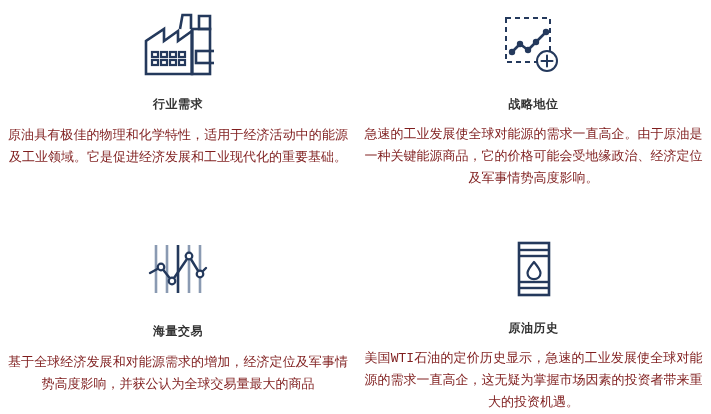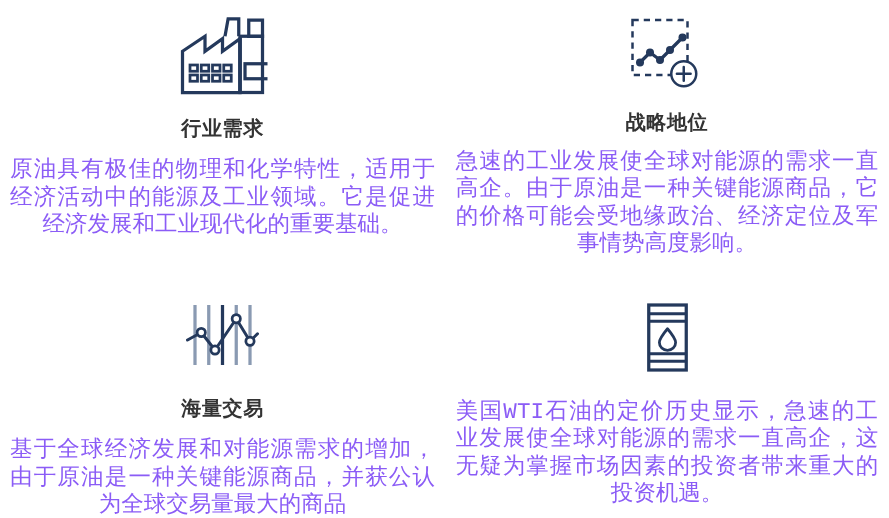--- a/index.html
+++ b/index.html
@@ -31,33 +31,33 @@
   }
   .icon-wrap {
     height: 78px;
     display: flex;
     align-items: center;
     justify-content: center;
   }
   .cell-r1 .icon-wrap { margin-top: 6px; }
   .cell-r2 .icon-wrap { margin-top: 24px; }
   .card-title {
-    font-size: 16px;
+    font-size: 12px;
     font-weight: bold;
     color: #333333;
     letter-spacing: 0.5px;
     margin: 10px 0 0 0;
     text-align: center;
     line-height: 20px;
   }
   .cell-r2 .card-title { margin-top: 12px; }
   .card-body {
-    font-size: 18px;
+    font-size: 13px;
     line-height: 22px;
-    color: #8b5cf6;
+    color: #7f1d1d;
     text-align: justify;
     text-align-last: center;
     -moz-text-align-last: center;
     margin: 10px 4px 0 4px;
     width: 340px;
   }
   .cell-right .card-body { width: 338px; font-family: Liberation Mono, monospace; }
   svg { display: block; }
 </style>
 </head>
@@ -125,33 +125,34 @@
         <polyline points="3,32 14,26 25,40 42,15 53,33 59,27" fill="none" stroke="#24395c" stroke-width="2.4" stroke-linecap="round" stroke-linejoin="round"></polyline>
         <g fill="#ffffff" stroke="#24395c" stroke-width="2.2">
           <circle cx="14" cy="26" r="3.3"></circle>
           <circle cx="25" cy="40" r="3.3"></circle>
           <circle cx="42" cy="15" r="3.3"></circle>
           <circle cx="53" cy="33" r="3.3"></circle>
         </g>
       </svg>
     </div>
     <div class="card-title">海量交易</div>
-    <div class="card-body">基于全球经济发展和对能源需求的增加，由于原油是一种关键能源商品，并获公认为全球交易量最大的商品</div>
+    <div class="card-body">基于全球经济发展和对能源需求的增加，经济定位及军事情势高度影响，并获公认为全球交易量最大的商品</div>
   </div>
 
   <div class="cell cell-r2 cell-right">
     <div class="icon-wrap">
       <svg width="44" height="58" viewBox="0 0 44 58" aria-hidden="true">
         <rect x="7" y="3" width="30" height="52" fill="none" stroke="#24395c" stroke-width="2.6"></rect>
         <g stroke="#24395c" stroke-width="2.4">
           <line x1="7" y1="10" x2="37" y2="10"></line>
           <line x1="7" y1="16" x2="37" y2="16"></line>
           <line x1="7" y1="42" x2="37" y2="42"></line>
           <line x1="7" y1="48" x2="37" y2="48"></line>
         </g>
         <path d="M22 22 C27 28, 28.5 30.5, 28.5 33 C28.5 36.6, 25.6 39.2, 22 39.2
                  C18.4 39.2, 15.5 36.6, 15.5 33 C15.5 30.5, 17 28, 22 22 Z" fill="none" stroke="#24395c" stroke-width="2.2" stroke-linejoin="round"></path>
       </svg>
     </div>
+    <div class="card-title">原油历史</div>
     <div class="card-body">美国WTI石油的定价历史显示，急速的工业发展使全球对能源的需求一直高企，这无疑为掌握市场因素的投资者带来重大的投资机遇。</div>
   </div>
 
 </div>
 
 </body></html>

